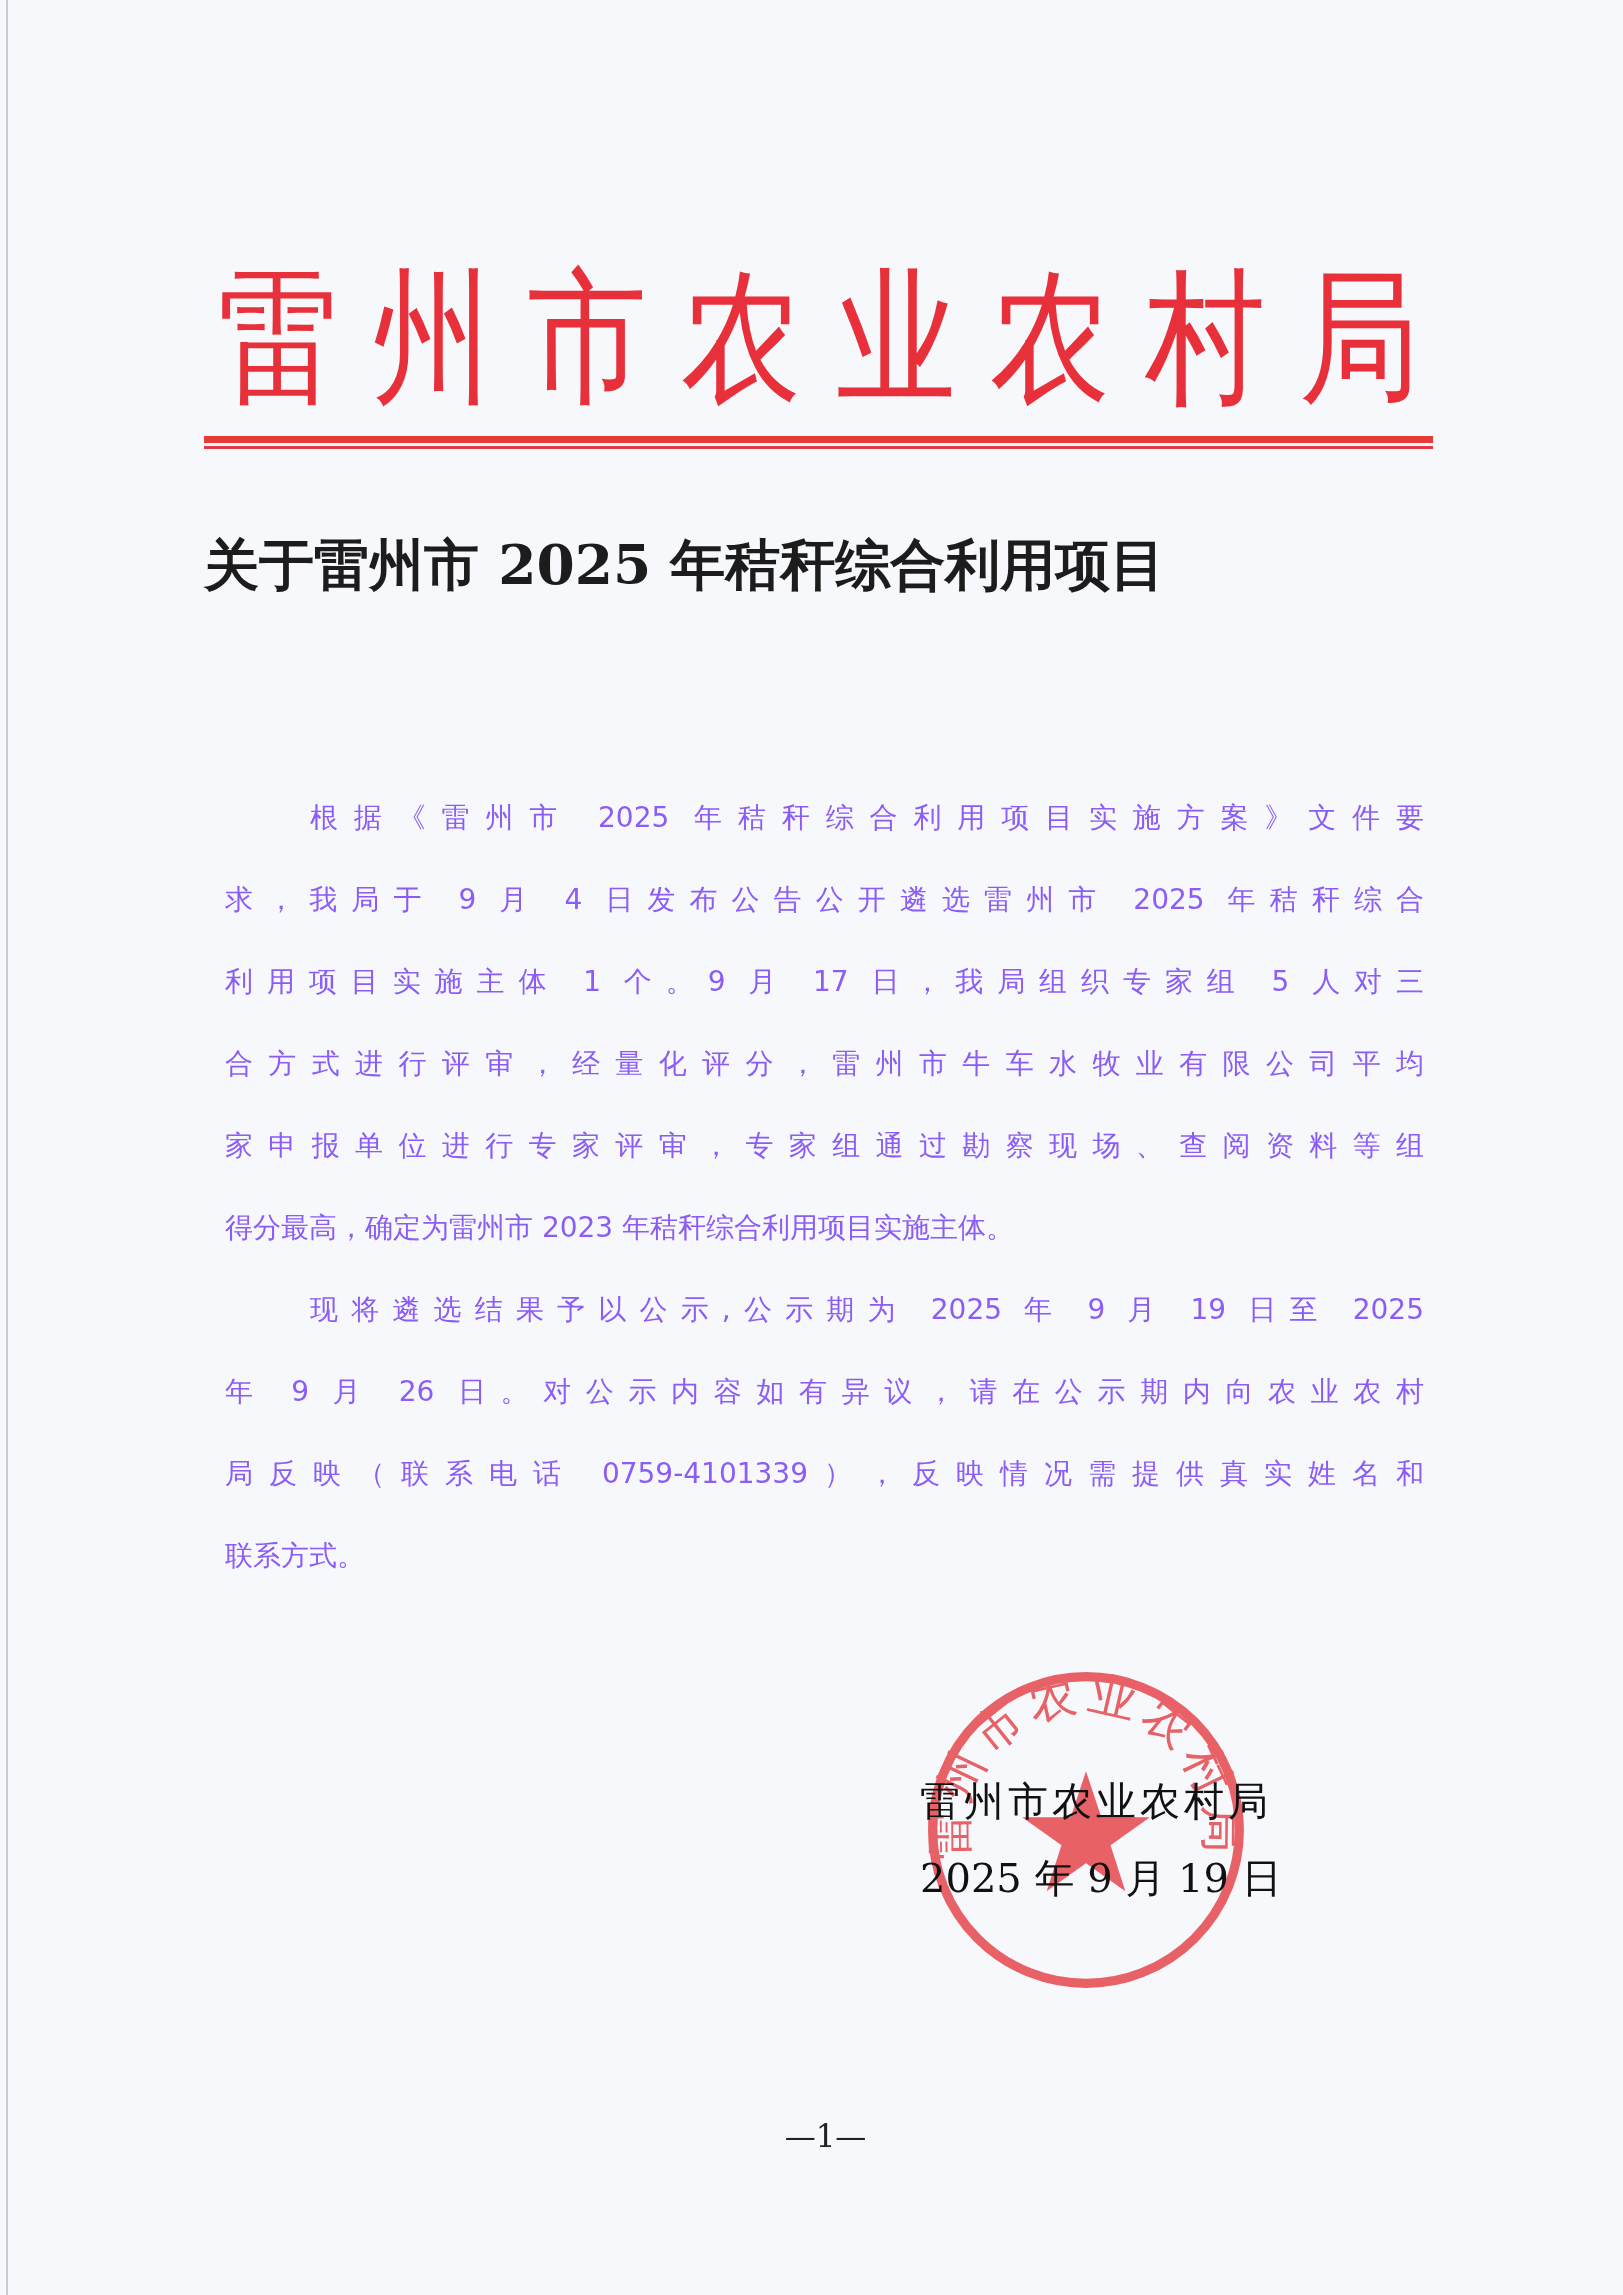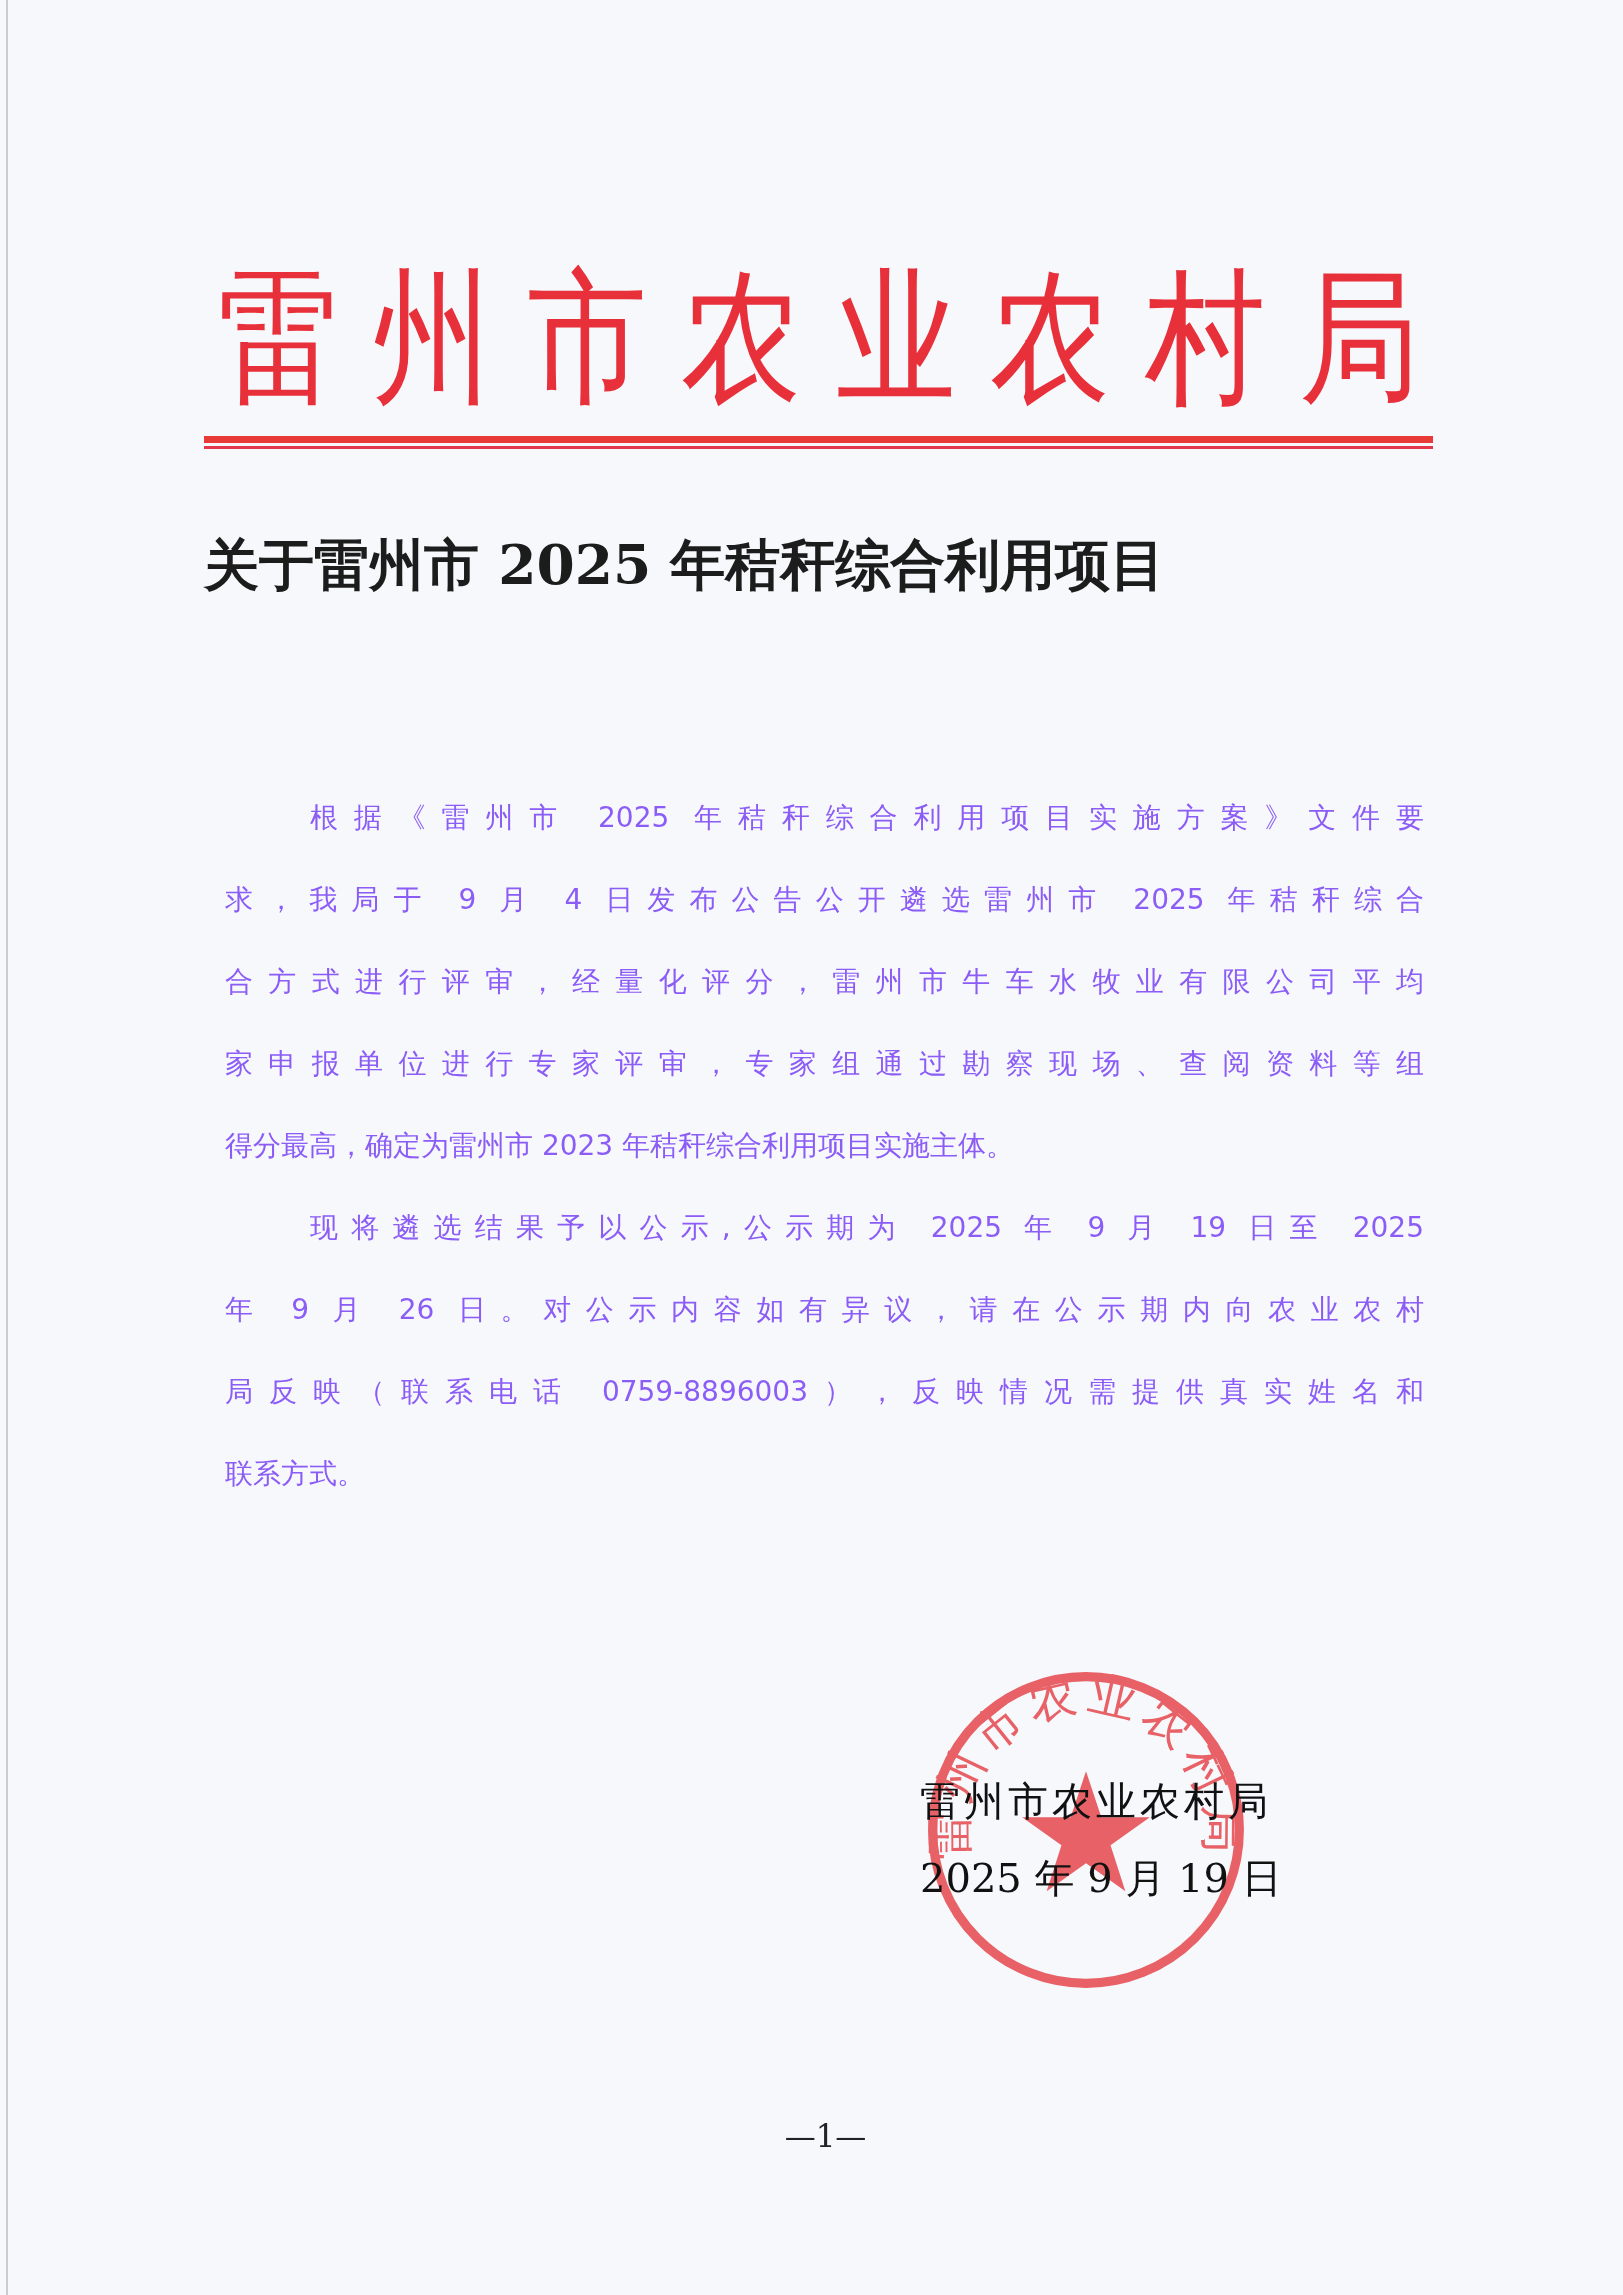--- a/index.html
+++ b/index.html
@@ -167,28 +167,29 @@
 <div class="rule-thin"></div>
 
 <div class="doc-title">
   <span class="tline">关于雷州市 2025 年秸秆综合利用项目</span>
 </div>
 
 <div class="body-text">
   <div>
     <span class="body-line indent">根据《雷州市 2025 年秸秆综合利用项目实施方案》文件要</span>
     <span class="body-line">求，我局于 9 月 4 日发布公告公开遴选雷州市 2025 年秸秆综合</span>
+    <span class="body-line">利用项目实施主体 1 个。9 月 17 日，我局组织专家组 5 人对三</span>
     <span class="body-line">合方式进行评审，经量化评分，雷州市牛车水牧业有限公司平均</span>
     <span class="body-line">家申报单位进行专家评审，专家组通过勘察现场、查阅资料等组</span>
     <span class="body-line last">得分最高，确定为雷州市 2023 年秸秆综合利用项目实施主体。</span>
   </div>
   <div>
     <span class="body-line indent">现将遴选结果予以公示,公示期为 2025 年 9 月 19 日至 2025</span>
     <span class="body-line">年 9 月 26 日。对公示内容如有异议，请在公示期内向农业农村</span>
-    <span class="body-line">局反映（联系电话 0759-8896003），反映情况需提供真实姓名和</span>
+    <span class="body-line">局反映（联系电话 0759-4101339），反映情况需提供真实姓名和</span>
     <span class="body-line last">联系方式。</span>
   </div>
 </div>
 
 <svg class="seal" viewBox="0 0 630 630" xmlns="http://www.w3.org/2000/svg">
   <defs>
     <path id="sealArc" d="M 95 400 A 235 235 0 1 1 535 400"></path>
   </defs>
   <circle cx="315" cy="315" r="300" fill="none" stroke="#e5474c" stroke-width="18"></circle>
   <text font-family="DejaVu Sans, Liberation Sans, sans-serif" font-size="92" fill="#e5474c" letter-spacing="14">

